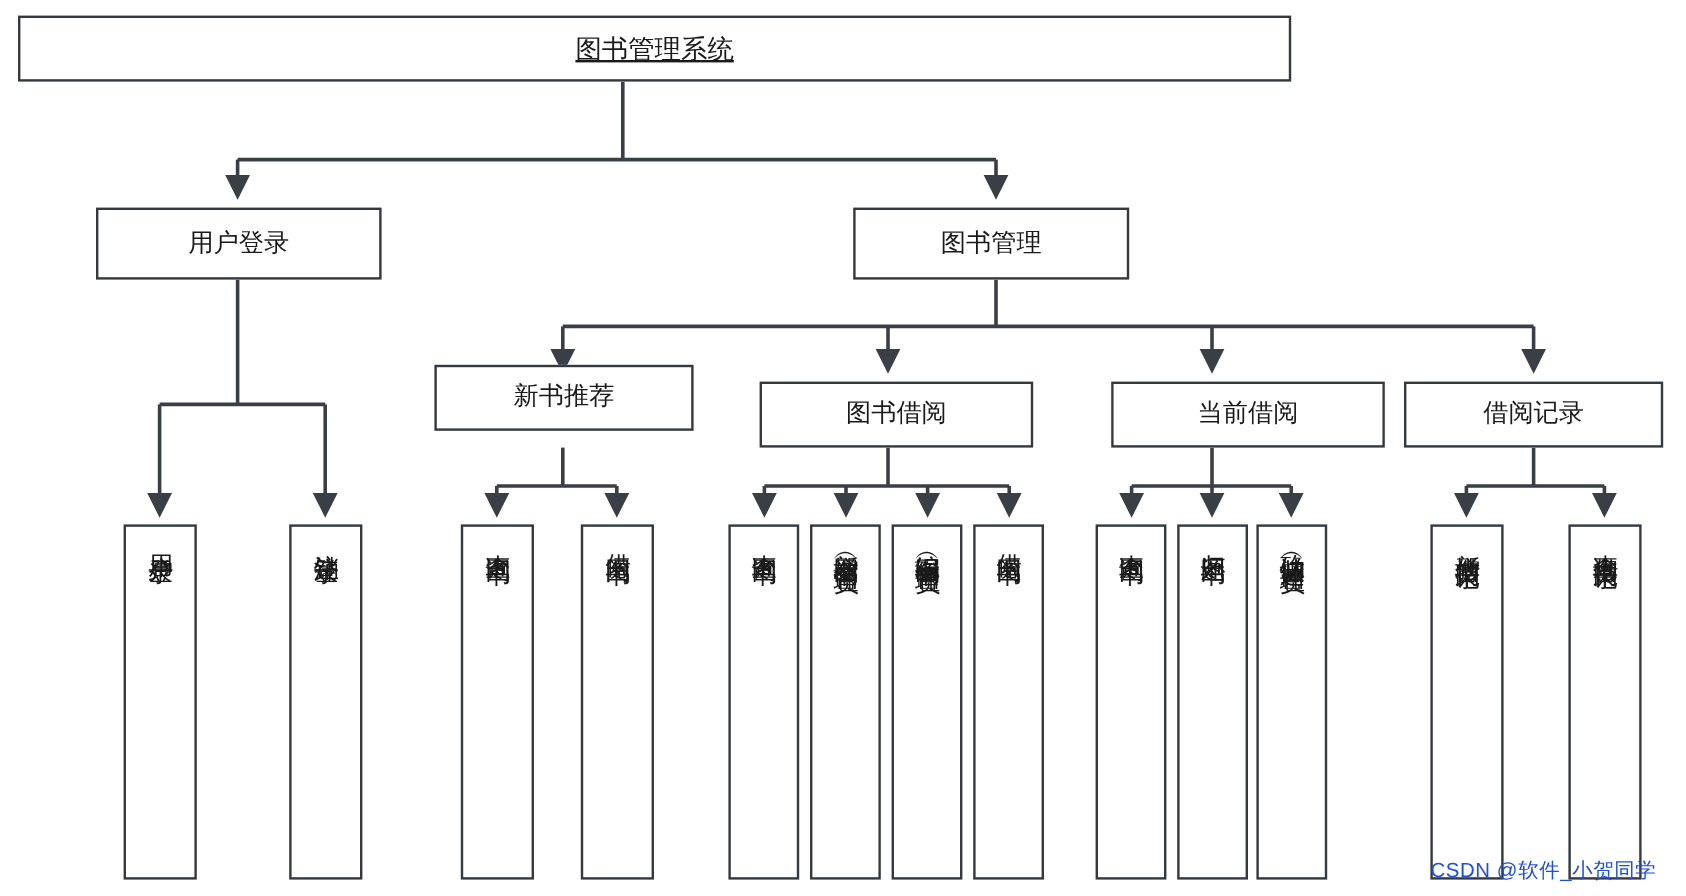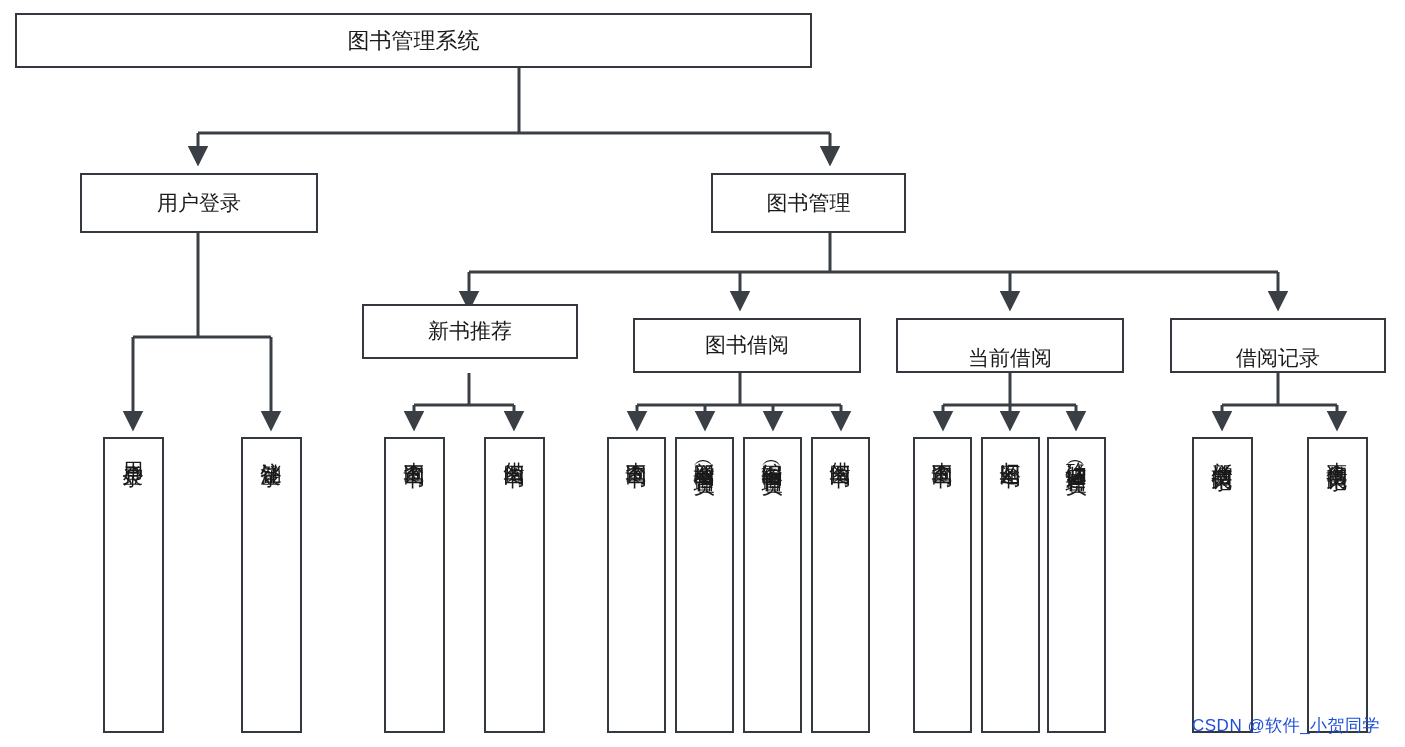--- a/index.html
+++ b/index.html
@@ -114,41 +114,41 @@
       <path d="M 1010 405 L 1010 428" marker-end="url(#arrow)"></path>
       <path d="M 1076 405 L 1076 428" marker-end="url(#arrow)"></path>
 
       <path d="M 1278 373 L 1278 405"></path>
       <path d="M 1222 405 L 1337 405"></path>
       <path d="M 1222 405 L 1222 428" marker-end="url(#arrow)"></path>
       <path d="M 1337 405 L 1337 428" marker-end="url(#arrow)"></path>
     </g>
   </svg>
 
-  <div class="node root horiz" style="left:15px; top:13px; width:797px; height:55px;">
+  <div class="node root horiz" style="left:15px; top:13px; width:1061px; height:55px;text-decoration:underline;">
     <span class="lbl">图书管理系统</span>
   </div>
 
   <div class="node horiz" style="left:80px; top:173px; width:238px; height:60px;">
     <span class="lbl">用户登录</span>
   </div>
-  <div class="node horiz" style="left:711px; top:173px; width:195px; height:60px;">
+  <div class="node horiz" style="left:711px; top:173px; width:230px; height:60px;">
     <span class="lbl">图书管理</span>
   </div>
 
   <div class="node horiz" style="left:362px; top:304px; width:216px; height:55px;">
     <span class="lbl">新书推荐</span>
   </div>
   <div class="node horiz" style="left:633px; top:318px; width:228px; height:55px;">
     <span class="lbl">图书借阅</span>
   </div>
-  <div class="node horiz" style="left:896px; top:318px; width:228px; height:55px;align-items:flex-end;">
+  <div class="node horiz" style="left:926px; top:318px; width:228px; height:55px;">
     <span class="lbl">当前借阅</span>
   </div>
-  <div class="node horiz" style="left:1170px; top:318px; width:216px; height:55px;align-items:flex-end;">
+  <div class="node horiz" style="left:1170px; top:318px; width:216px; height:55px;">
     <span class="lbl">借阅记录</span>
   </div>
 
   <div class="node vert" style="left:103px; top:437px; width:61px; height:296px;">
     <span class="lbl">用户登录</span>
   </div>
   <div class="node vert" style="left:241px; top:437px; width:61px; height:296px;">
     <span class="lbl">注销登录</span>
   </div>
 

